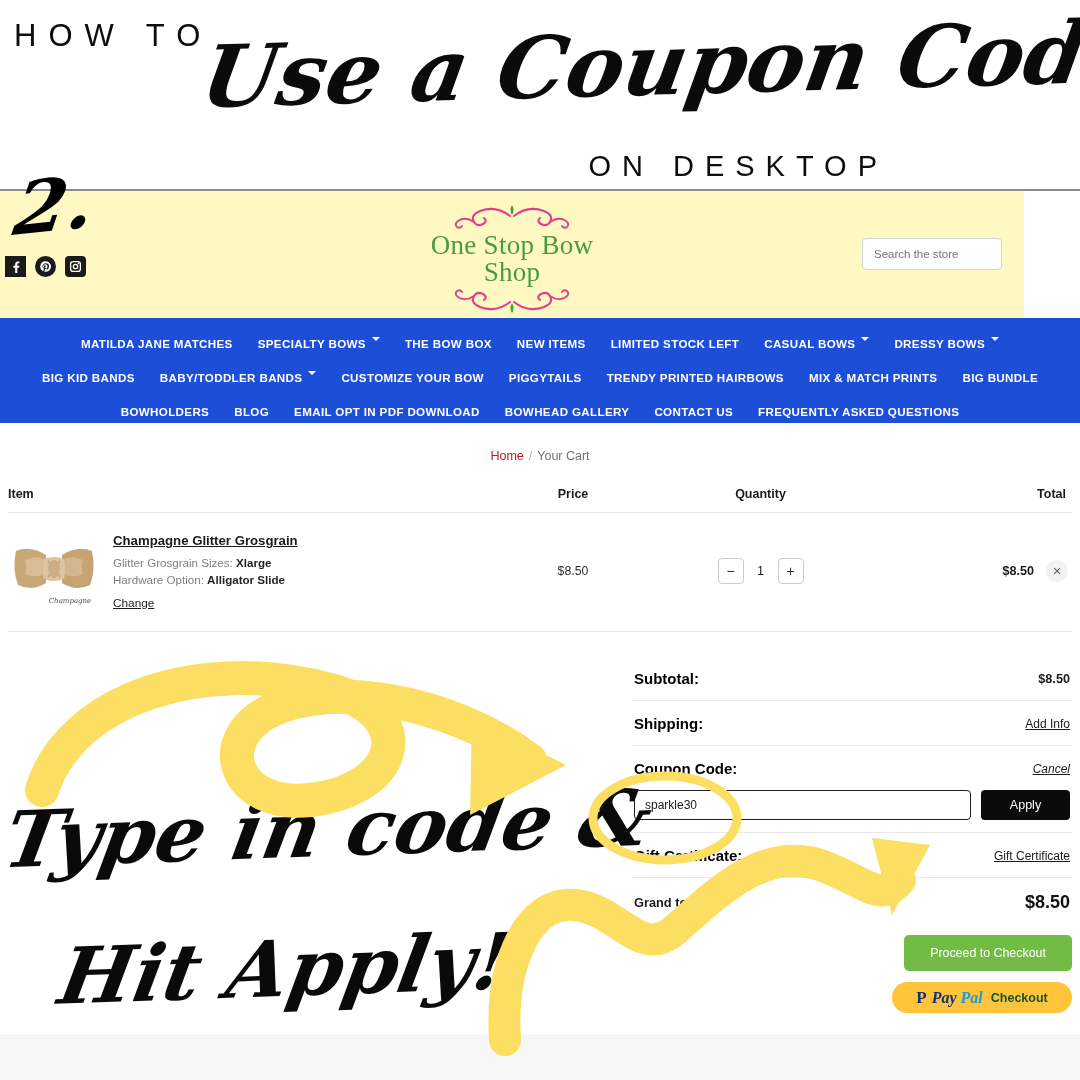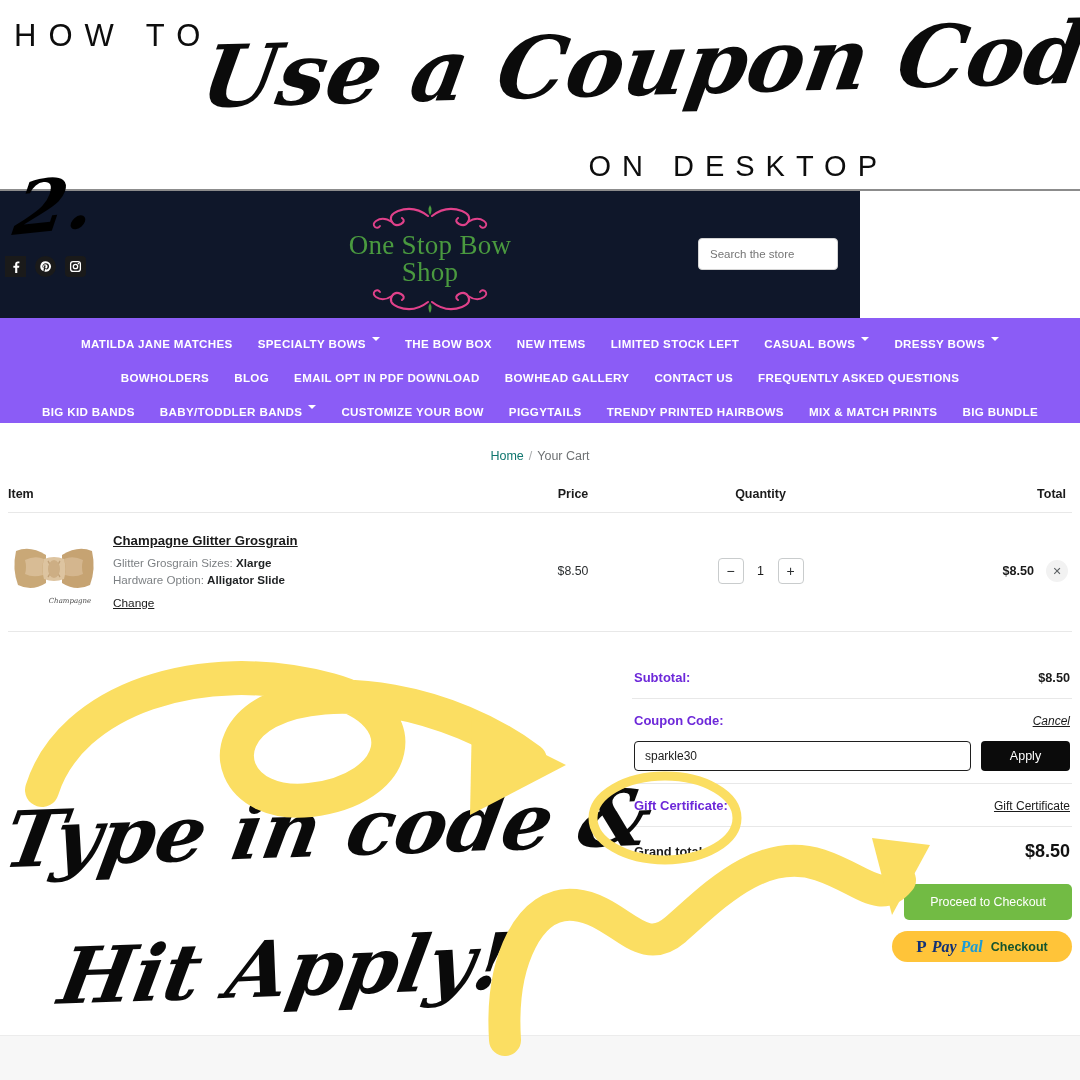--- a/index.html
+++ b/index.html
@@ -38,21 +38,21 @@
   
   .step-num {
     position: absolute; left: 16px; top: 168px;
     font-family: "DejaVu Serif", serif; font-style: italic; font-weight: 700;
     font-size: 74px; line-height: 1; color:#000;
     transform: skewX(-14deg) rotate(-6deg);
     z-index: 60;
   }
 
   
-  .site-header { position:absolute; left:0; top:191px; width:860px; height:127px; background:#0f172a; }
+  .site-header { position:absolute; left:0; top:191px; width:1024px; height:127px; background:#fef9c3; }
 
   .social { position:absolute; left:5px; top:65px; display:flex; gap:9px; }
   .social .ic {
     width:21px; height:21px; background:#1a1a1a; color:#fff;
     display:flex; align-items:center; justify-content:center;
     font-family:"DejaVu Sans", sans-serif; font-size:14px; font-weight:700;
   }
   .social .ic.round { border-radius:50%; }
   .social .ic.rounded { border-radius:4px; }
 
@@ -65,21 +65,21 @@
 
   .search-box {
     position:absolute; right:22px; top:47px;
     width:140px; height:32px; border:1px solid #d4d4d4; border-radius:4px;
     background:#fff; padding:0 11px;
     font-family:"Liberation Sans", sans-serif; font-size:11.5px; color:#9a9a9a;
     outline:none;
   }
 
   
-  .nav { position:absolute; left:0; top:318px; width:1080px; height:105px; background:#8b5cf6; padding-top:8px; }
+  .nav { position:absolute; left:0; top:318px; width:1080px; height:105px; background:#1d4ed8; padding-top:8px; }
   .nav-row { display:flex; justify-content:center; align-items:center; gap:25px; height:34px; }
   .nav-item {
     color:#ffffff; font-family:"Liberation Sans", sans-serif;
     font-size:11.6px; font-weight:600; letter-spacing:.35px;
     white-space:nowrap; display:flex; align-items:center; gap:6px; cursor:pointer;
   }
   .chev { display:inline-block; width:8px; height:8px; position:relative; top:-2px; }
   .chev::after {
     content:""; position:absolute; left:0; top:0;
     border-left:4px solid transparent; border-right:4px solid transparent;
@@ -87,21 +87,21 @@
   }
 
   
   .page { position:absolute; left:0; top:423px; width:1080px; }
 
   .breadcrumb {
     text-align:center; padding-top:26px;
     font-size:12.5px; color:#6f7274; font-family:"Liberation Sans", sans-serif;
   }
   .breadcrumb .sep { color:#a8abad; margin:0 5px; }
-  .breadcrumb a { color:#0f766e; text-decoration:none; }
+  .breadcrumb a { color:#b91c1c; text-decoration:none; }
 
   .cart-title-wrap { position:relative; margin-top:21px; text-align:center; }
   .cart-title-wrap::before {
     content:""; position:absolute; left:14px; right:14px; top:50%; height:1px; background:#e2e2e2;
   }
   .cart-title {
     position:relative; display:inline-block; background:#fff; padding:0 17px;
     font-size:21px; font-weight:700; color:#111; letter-spacing:.1px;
   }
 
@@ -146,21 +146,21 @@
     display:flex; align-items:center; justify-content:center;
     font-size:11px; color:#5c6063; cursor:pointer;
   }
 
   
   .summary { margin-left:auto; width:440px; margin-right:8px; margin-top:24px; }
   .srow {
     display:flex; align-items:center; justify-content:space-between;
     padding:14px 2px 13px 2px; border-bottom:1px solid #e8e8e8;
   }
-  .slabel { font-size:13px; font-weight:700; color:#6d28d9; }
+  .slabel { font-size:15px; font-weight:700; color:#000000; }
   .sval { font-size:12.7px; font-weight:700; color:#1b1b1b; }
   .slink { font-size:12px; color:#1b1b1b; text-decoration:underline; cursor:pointer; }
   .slink.ital { font-style:italic; }
 
   .coupon-row { display:flex; gap:10px; align-items:center; padding:9px 2px 12px 2px; border-bottom:1px solid #e8e8e8; }
   .coupon-input {
     flex:1; height:30px; border:1px solid #1f1f1f; border-radius:4px; background:#fff;
     padding:0 10px; font-size:12px; color:#1b1b1b;
     font-family:"Liberation Sans", sans-serif; outline:none;
   }
@@ -275,60 +275,60 @@
         <span>CASUAL BOWS</span>
         <i class="chev"></i>
       </div>
     <div class="nav-item">
         <span>DRESSY BOWS</span>
         <i class="chev"></i>
       </div>
   </div>
   <div class="nav-row">
     <div class="nav-item">
-        <span>BOWHOLDERS</span>
-      </div>
-    <div class="nav-item">
-        <span>BLOG</span>
-      </div>
-    <div class="nav-item">
-        <span>EMAIL OPT IN PDF DOWNLOAD</span>
-      </div>
-    <div class="nav-item">
-        <span>BOWHEAD GALLERY</span>
-      </div>
-    <div class="nav-item">
-        <span>CONTACT US</span>
-      </div>
-    <div class="nav-item">
-        <span>FREQUENTLY ASKED QUESTIONS</span>
-      </div>
-  </div>
-  <div class="nav-row">
-    <div class="nav-item">
         <span>BIG KID BANDS</span>
       </div>
     <div class="nav-item">
         <span>BABY/TODDLER BANDS</span>
         <i class="chev"></i>
       </div>
     <div class="nav-item">
         <span>CUSTOMIZE YOUR BOW</span>
       </div>
     <div class="nav-item">
         <span>PIGGYTAILS</span>
       </div>
     <div class="nav-item">
         <span>TRENDY PRINTED HAIRBOWS</span>
       </div>
     <div class="nav-item">
         <span>MIX &amp; MATCH PRINTS</span>
       </div>
     <div class="nav-item">
         <span>BIG BUNDLE</span>
+      </div>
+  </div>
+  <div class="nav-row">
+    <div class="nav-item">
+        <span>BOWHOLDERS</span>
+      </div>
+    <div class="nav-item">
+        <span>BLOG</span>
+      </div>
+    <div class="nav-item">
+        <span>EMAIL OPT IN PDF DOWNLOAD</span>
+      </div>
+    <div class="nav-item">
+        <span>BOWHEAD GALLERY</span>
+      </div>
+    <div class="nav-item">
+        <span>CONTACT US</span>
+      </div>
+    <div class="nav-item">
+        <span>FREQUENTLY ASKED QUESTIONS</span>
       </div>
   </div>
 </nav>
 
 <div class="page">
 
   <div class="breadcrumb">
     <a>Home</a><span class="sep">/</span><span>Your Cart</span>
   </div>
 
@@ -382,20 +382,24 @@
     </div>
   </div>
 
   <div class="summary">
 
     <div class="srow">
       <span class="slabel">Subtotal:</span>
       <span class="sval">$8.50</span>
     </div>
 
+    <div class="srow">
+      <span class="slabel">Shipping:</span>
+      <span class="slink">Add Info</span>
+    </div>
 
     <div class="srow" style="border-bottom:none; padding-bottom:4px;">
       <span class="slabel">Coupon Code:</span>
       <span class="slink ital">Cancel</span>
     </div>
 
     <div class="coupon-row">
       <input class="coupon-input" type="text" value="sparkle30" style="">
       <button class="apply-btn">Apply</button>
     </div>

